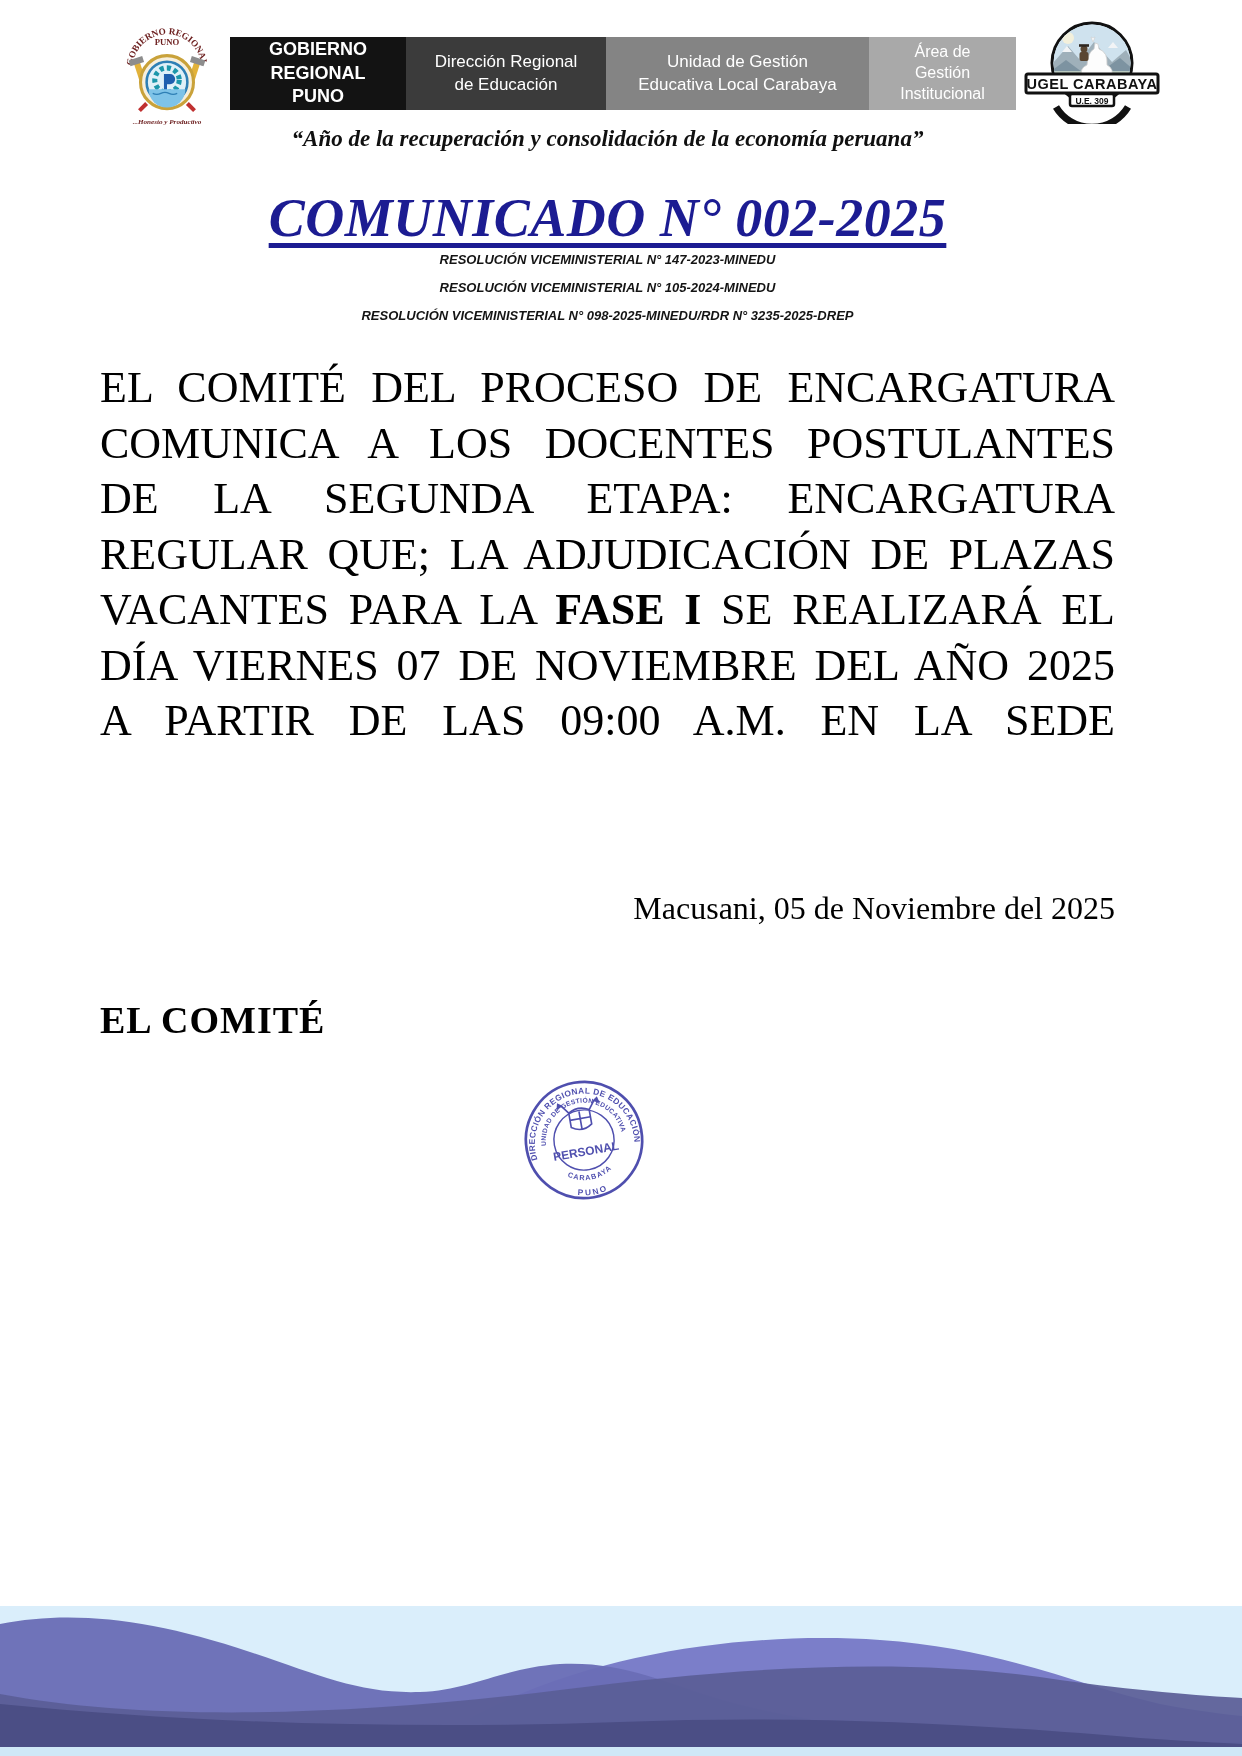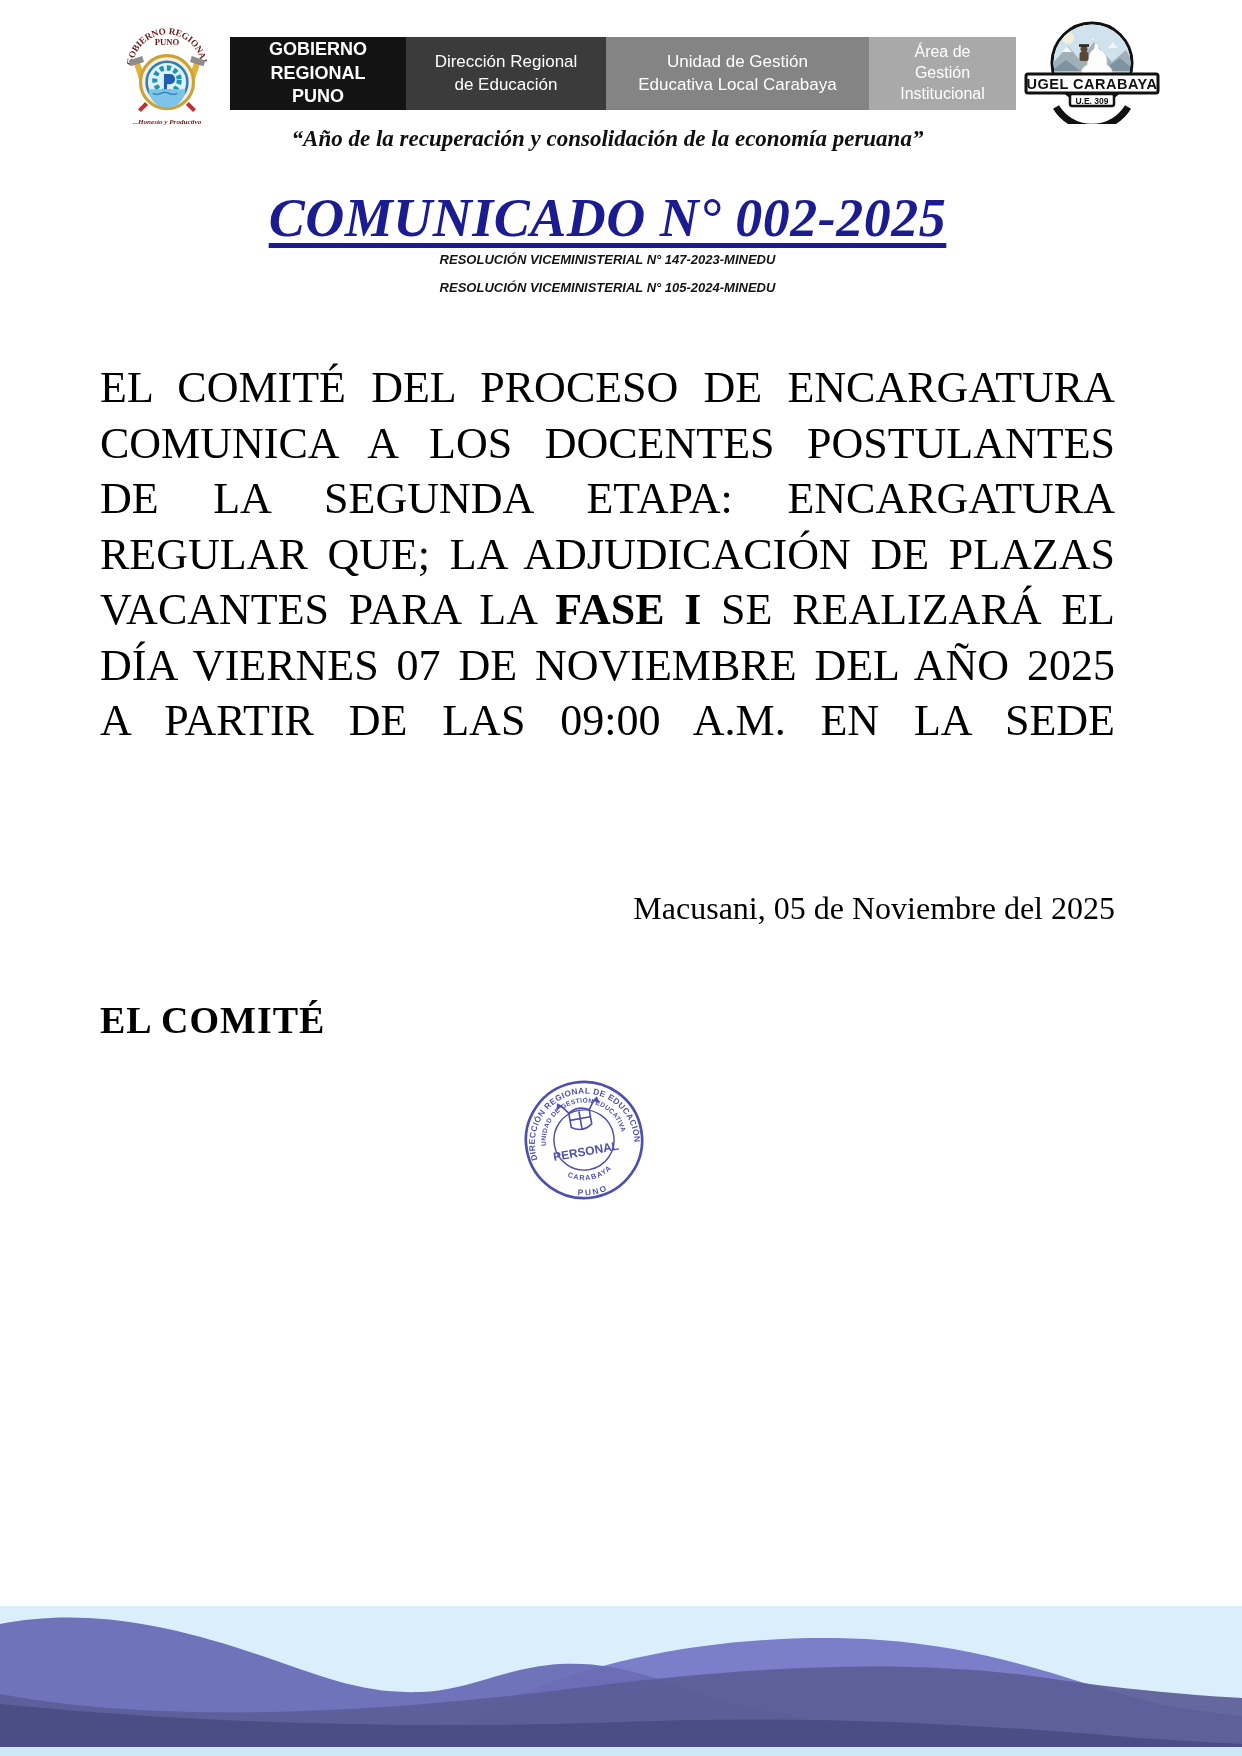--- a/index.html
+++ b/index.html
@@ -118,20 +118,21 @@
 
   <div class="quote">“Año de la recuperación y consolidación de la economía peruana”</div>
 
   <div class="title-wrap">
     <span class="title">COMUNICADO N° 002-2025</span>
   </div>
 
   <div class="resolutions">
     <div>RESOLUCIÓN VICEMINISTERIAL N° 147-2023-MINEDU</div>
     <div>RESOLUCIÓN VICEMINISTERIAL N° 105-2024-MINEDU</div>
+    <div>RESOLUCIÓN VICEMINISTERIAL N° 098-2025-MINEDU/RDR N° 3235-2025-DREP</div>
   </div>
 
   <div class="doc-body">
     <div class="jline">EL COMITÉ DEL PROCESO DE ENCARGATURA</div>
     <div class="jline">COMUNICA A LOS DOCENTES POSTULANTES</div>
     <div class="jline">DE LA SEGUNDA ETAPA: ENCARGATURA</div>
     <div class="jline">REGULAR QUE; LA ADJUDICACIÓN DE PLAZAS</div>
     <div class="jline"><span>VACANTES PARA LA </span><span class="b">FASE I</span><span> SE REALIZARÁ EL</span></div>
     <div class="jline">DÍA VIERNES 07 DE NOVIEMBRE DEL AÑO 2025</div>
     <div class="jline">A PARTIR DE LAS 09:00 A.M. EN LA SEDE</div>

